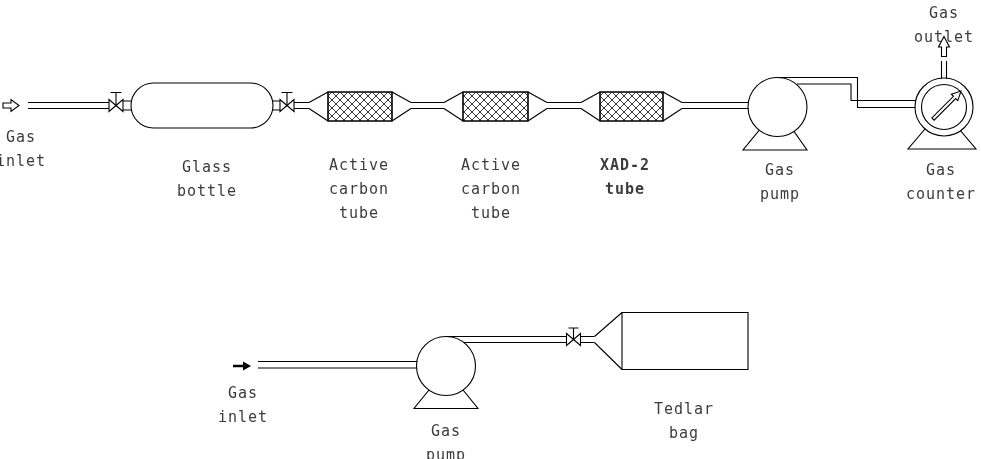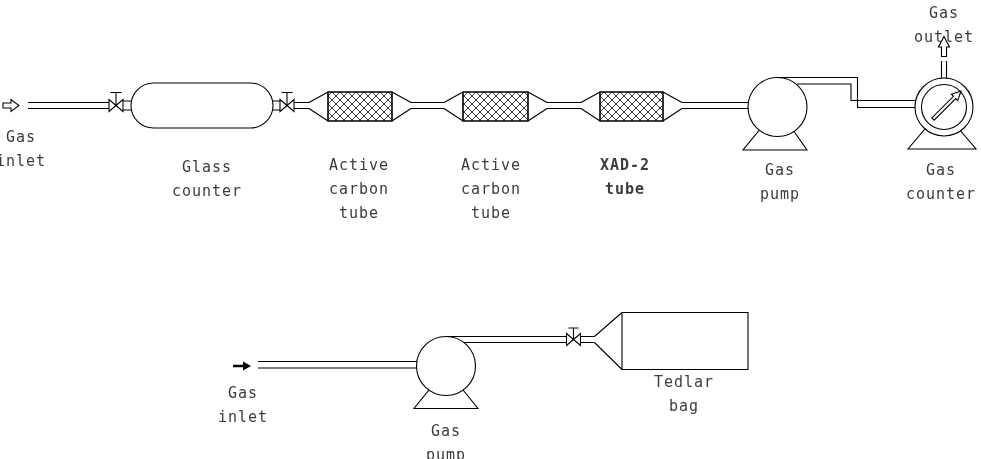--- a/index.html
+++ b/index.html
@@ -132,36 +132,36 @@
 
     <g>
       <path d="M594.5,336.5 L622,312.5 M594.5,342.5 L622,369.5"></path>
       <rect x="622" y="312.5" width="126" height="57" fill="#fff"></rect>
     </g>
   </svg>
 
   <div class="lbl" style="left:21px;top:125px;">Gas
 inlet</div>
   <div class="lbl" style="left:207px;top:155px;">Glass
-counter</div>
+bottle</div>
   <div class="lbl" style="left:359px;top:153px;">Active
 carbon
 tube</div>
   <div class="lbl" style="left:491px;top:153px;">Active
 carbon
 tube</div>
   <div class="lbl" style="left:625px;top:153px;font-weight:bold;">XAD-2
 tube</div>
   <div class="lbl" style="left:780px;top:158px;">Gas
 pump</div>
   <div class="lbl" style="left:941px;top:158px;">Gas
 counter</div>
   <div class="lbl" style="left:944px;top:1px;">Gas
 outlet</div>
 
   <div class="lbl" style="left:243px;top:381px;">Gas
 inlet</div>
   <div class="lbl" style="left:446px;top:419px;">Gas
 pump</div>
-  <div class="lbl" style="left:684px;top:370px;">Tedlar
+  <div class="lbl" style="left:684px;top:397px;">Tedlar
 bag</div>
 
 </div>
 
 </body></html>

